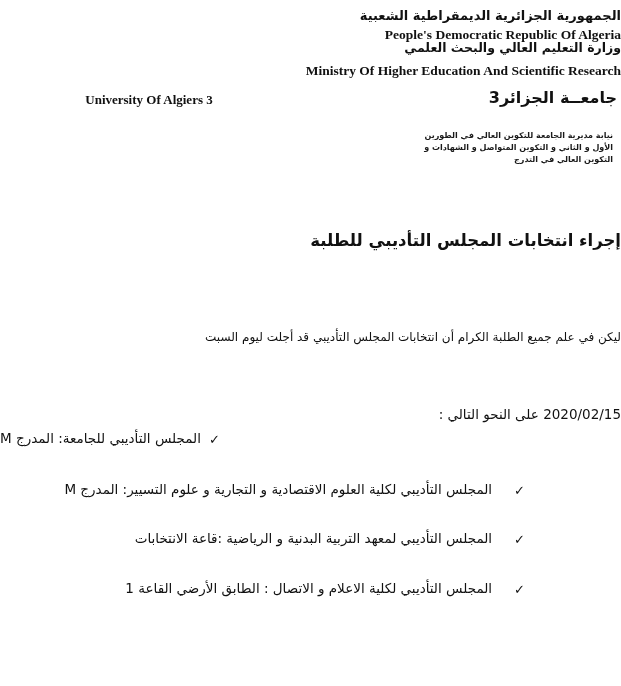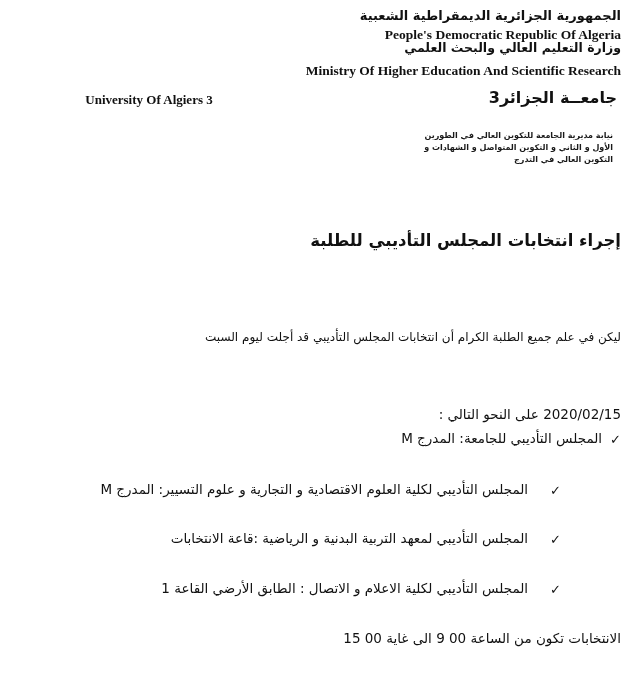--- a/index.html
+++ b/index.html
@@ -33,23 +33,23 @@
   
   .main-title{top:190px;font-size:21px;font-weight:bold;direction:rtl;}
   .sub-title{top:231px;font-size:16.5px;font-weight:bold;direction:rtl;margin-left:12px;}
 
   
   .body-line1{top:330px;font-size:12px;direction:rtl;}
   .body-line2{top:386px;font-size:13.5px;direction:rtl;margin-top:20px;}
 
   .bullet{position:absolute;left:0;right:0;font-size:13.5px;direction:rtl;}
   .bullet .check{display:inline-block;font-size:13px;transform:translateY(1px);}
-  .bullet-centered{top:430px;text-align:right;}
+  .bullet-centered{top:430px;text-align:left;}
   .bullet-centered .check{margin-left:8px;}
-  .bullet-right{text-align:right;padding-right:60px;}
+  .bullet-right{text-align:right;padding-right:96px;}
   .bullet-right .check{margin-left:22px;}
   .b2{top:481px;}
   .b3{top:530px;}
   .b4{top:580px;}
 
   .footer-line{top:630px;font-size:13.5px;direction:rtl;}
 </style>
 </head>
 <body>
 
@@ -84,15 +84,14 @@
   </div>
 
   <div class="bullet bullet-right b3">
     <span class="check">✓</span><span>المجلس التأديبي لمعهد التربية البدنية و الرياضية :قاعة الانتخابات</span>
   </div>
 
   <div class="bullet bullet-right b4">
     <span class="check">✓</span><span>المجلس التأديبي لكلية الاعلام و الاتصال : الطابق الأرضي القاعة 1</span>
   </div>
 
-  <div class="abs footer-line">الانتخابات تكون من الساعة 00 9 الى غاية 00 15</div>
 
 </div>
 
 </body></html>

